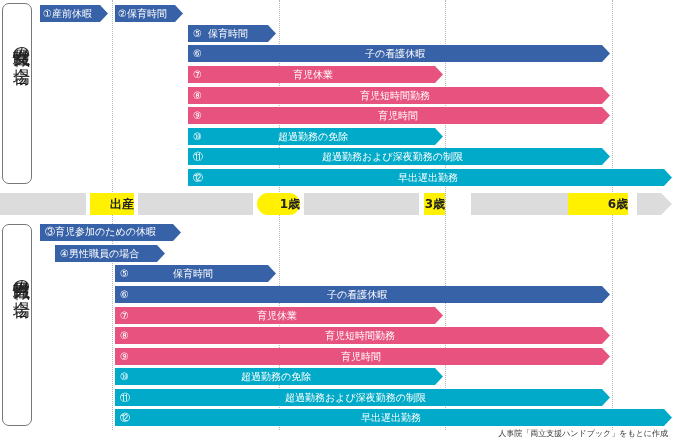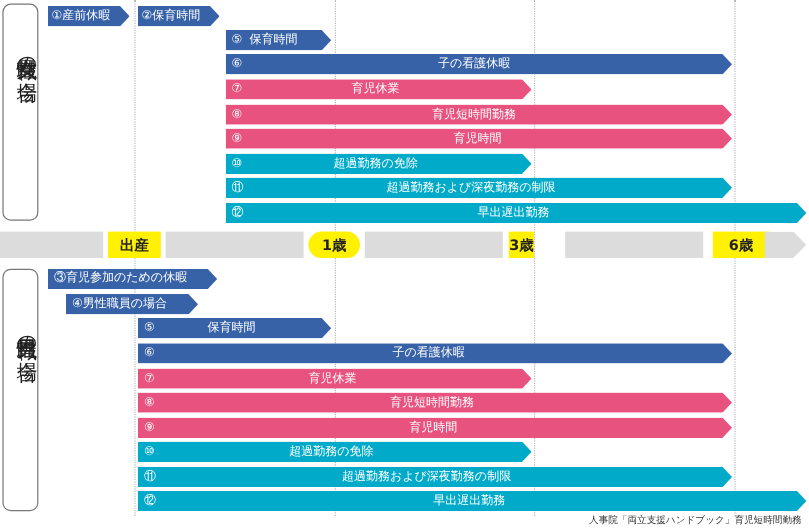--- a/index.html
+++ b/index.html
@@ -8,21 +8,21 @@
   .panel-label{position:absolute;left:0;width:28px;text-align:center;font-size:17px;line-height:19px;color:#222;writing-mode:vertical-rl;text-orientation:upright;letter-spacing:0px;}
   .vline{position:absolute;top:0;height:430px;width:0;border-left:1px dotted #b8b8b8;}
   .bar{position:absolute;height:17px;color:#fff;font-size:10px;line-height:17px;white-space:nowrap;box-sizing:border-box;}
   .bar .num{position:absolute;left:5px;top:0;font-size:10px;}
   .bar .lbl{position:absolute;top:0;}
   .arrow{clip-path:polygon(0 0,calc(100% - 8px) 0,100% 50%,calc(100% - 8px) 100%,0 100%);}
   .blue{background:#3862a8;}
   .pink{background:#e8527f;}
   .cyan{background:#00aac8;}
   .tl-seg{position:absolute;top:193px;height:22px;background:#dcdcdc;}
-  .tl-mark{position:absolute;top:193px;height:22px;background:#fff100;color:#222;font-weight:bold;font-size:12px;line-height:22px;text-align:center;}
+  .tl-mark{position:absolute;top:193px;height:22px;background:#fff100;color:#222;font-weight:bold;font-size:12px;line-height:22px;text-align:right;}
   .footnote{position:absolute;right:6px;top:428px;font-size:8px;color:#333;white-space:nowrap;}
 </style>
 </head>
 <body>
 
 <div class="vline" style="left:112px;"></div>
 <div class="vline" style="left:279px;"></div>
 <div class="vline" style="left:445px;"></div>
 <div class="vline" style="left:612px;"></div>
 
@@ -72,21 +72,21 @@
 </div>
 
 <div>
   <div class="tl-seg" style="left:0;width:86px;"></div>
   <div class="tl-mark" style="left:90px;width:44px;">出産</div>
   <div class="tl-seg" style="left:138px;width:115px;"></div>
   <div class="tl-mark" style="left:257px;width:43px;border-radius:11px;">1歳</div>
   <div class="tl-seg" style="left:304px;width:115px;"></div>
   <div class="tl-mark" style="left:424px;width:21px;">3歳</div>
   <div class="tl-seg" style="left:471px;width:115px;"></div>
-  <div class="tl-mark" style="left:594px;width:47px;">6歳</div>
+  <div class="tl-mark" style="left:568px;width:60px;">6歳</div>
   <div class="tl-seg arrow" style="left:637px;width:35px;clip-path:polygon(0 0,calc(100% - 11px) 0,100% 50%,calc(100% - 11px) 100%,0 100%);"></div>
 </div>
 
 <div class="panel" style="top:224px;height:202px;">
   <div class="panel-label" style="top:44px;">男性職員の場合</div>
 </div>
 
 <div>
   <div class="bar blue arrow" style="left:40px;top:224px;width:141px;font-family:Liberation Mono, monospace;">
     <span class="lbl" style="left:5px;"><span>③</span><span>育児参加のための休暇</span></span>
@@ -121,13 +121,13 @@
   <div class="bar cyan arrow" style="left:115px;top:389px;width:495px;">
     <span class="num">⑪</span>
     <span class="lbl" style="left:170px;">超過勤務および深夜勤務の制限</span>
   </div>
   <div class="bar cyan arrow" style="left:115px;top:409px;width:557px;">
     <span class="num">⑫</span>
     <span class="lbl" style="left:246px;">早出遅出勤務</span>
   </div>
 </div>
 
-<div class="footnote">人事院「両立支援ハンドブック」育児短時間勤務</div>
+<div class="footnote">人事院「両立支援ハンドブック」をもとに作成</div>
 
 </body></html>

